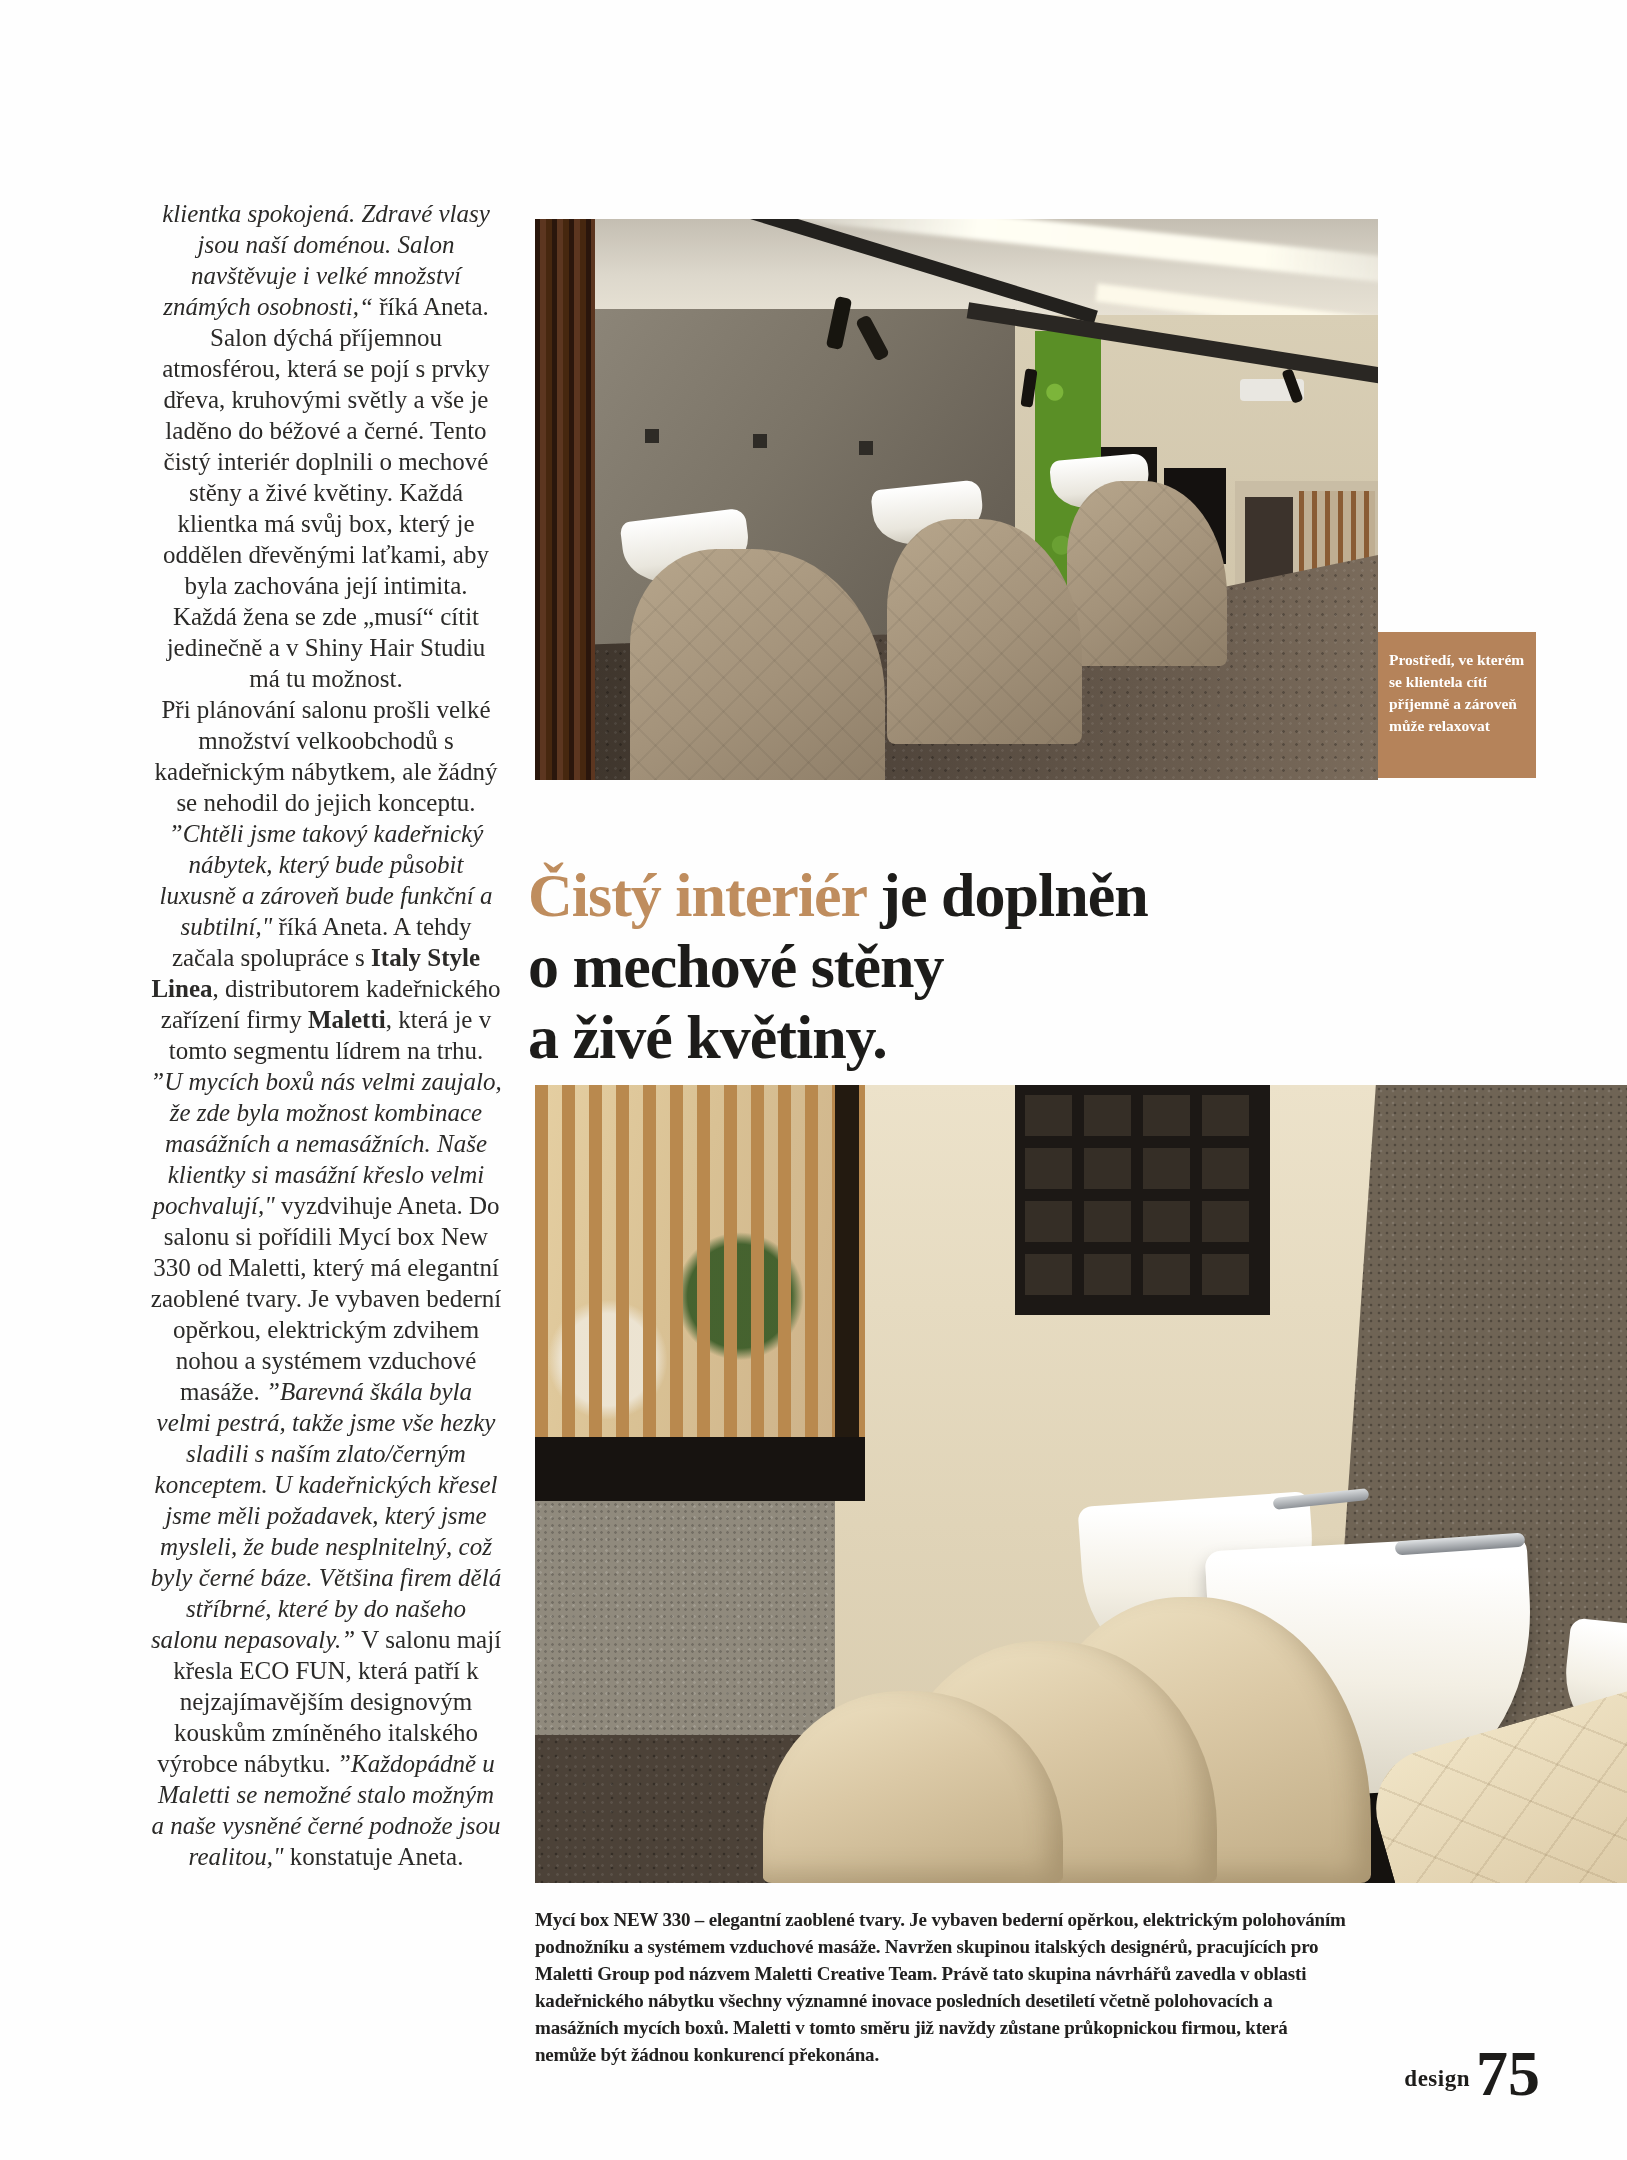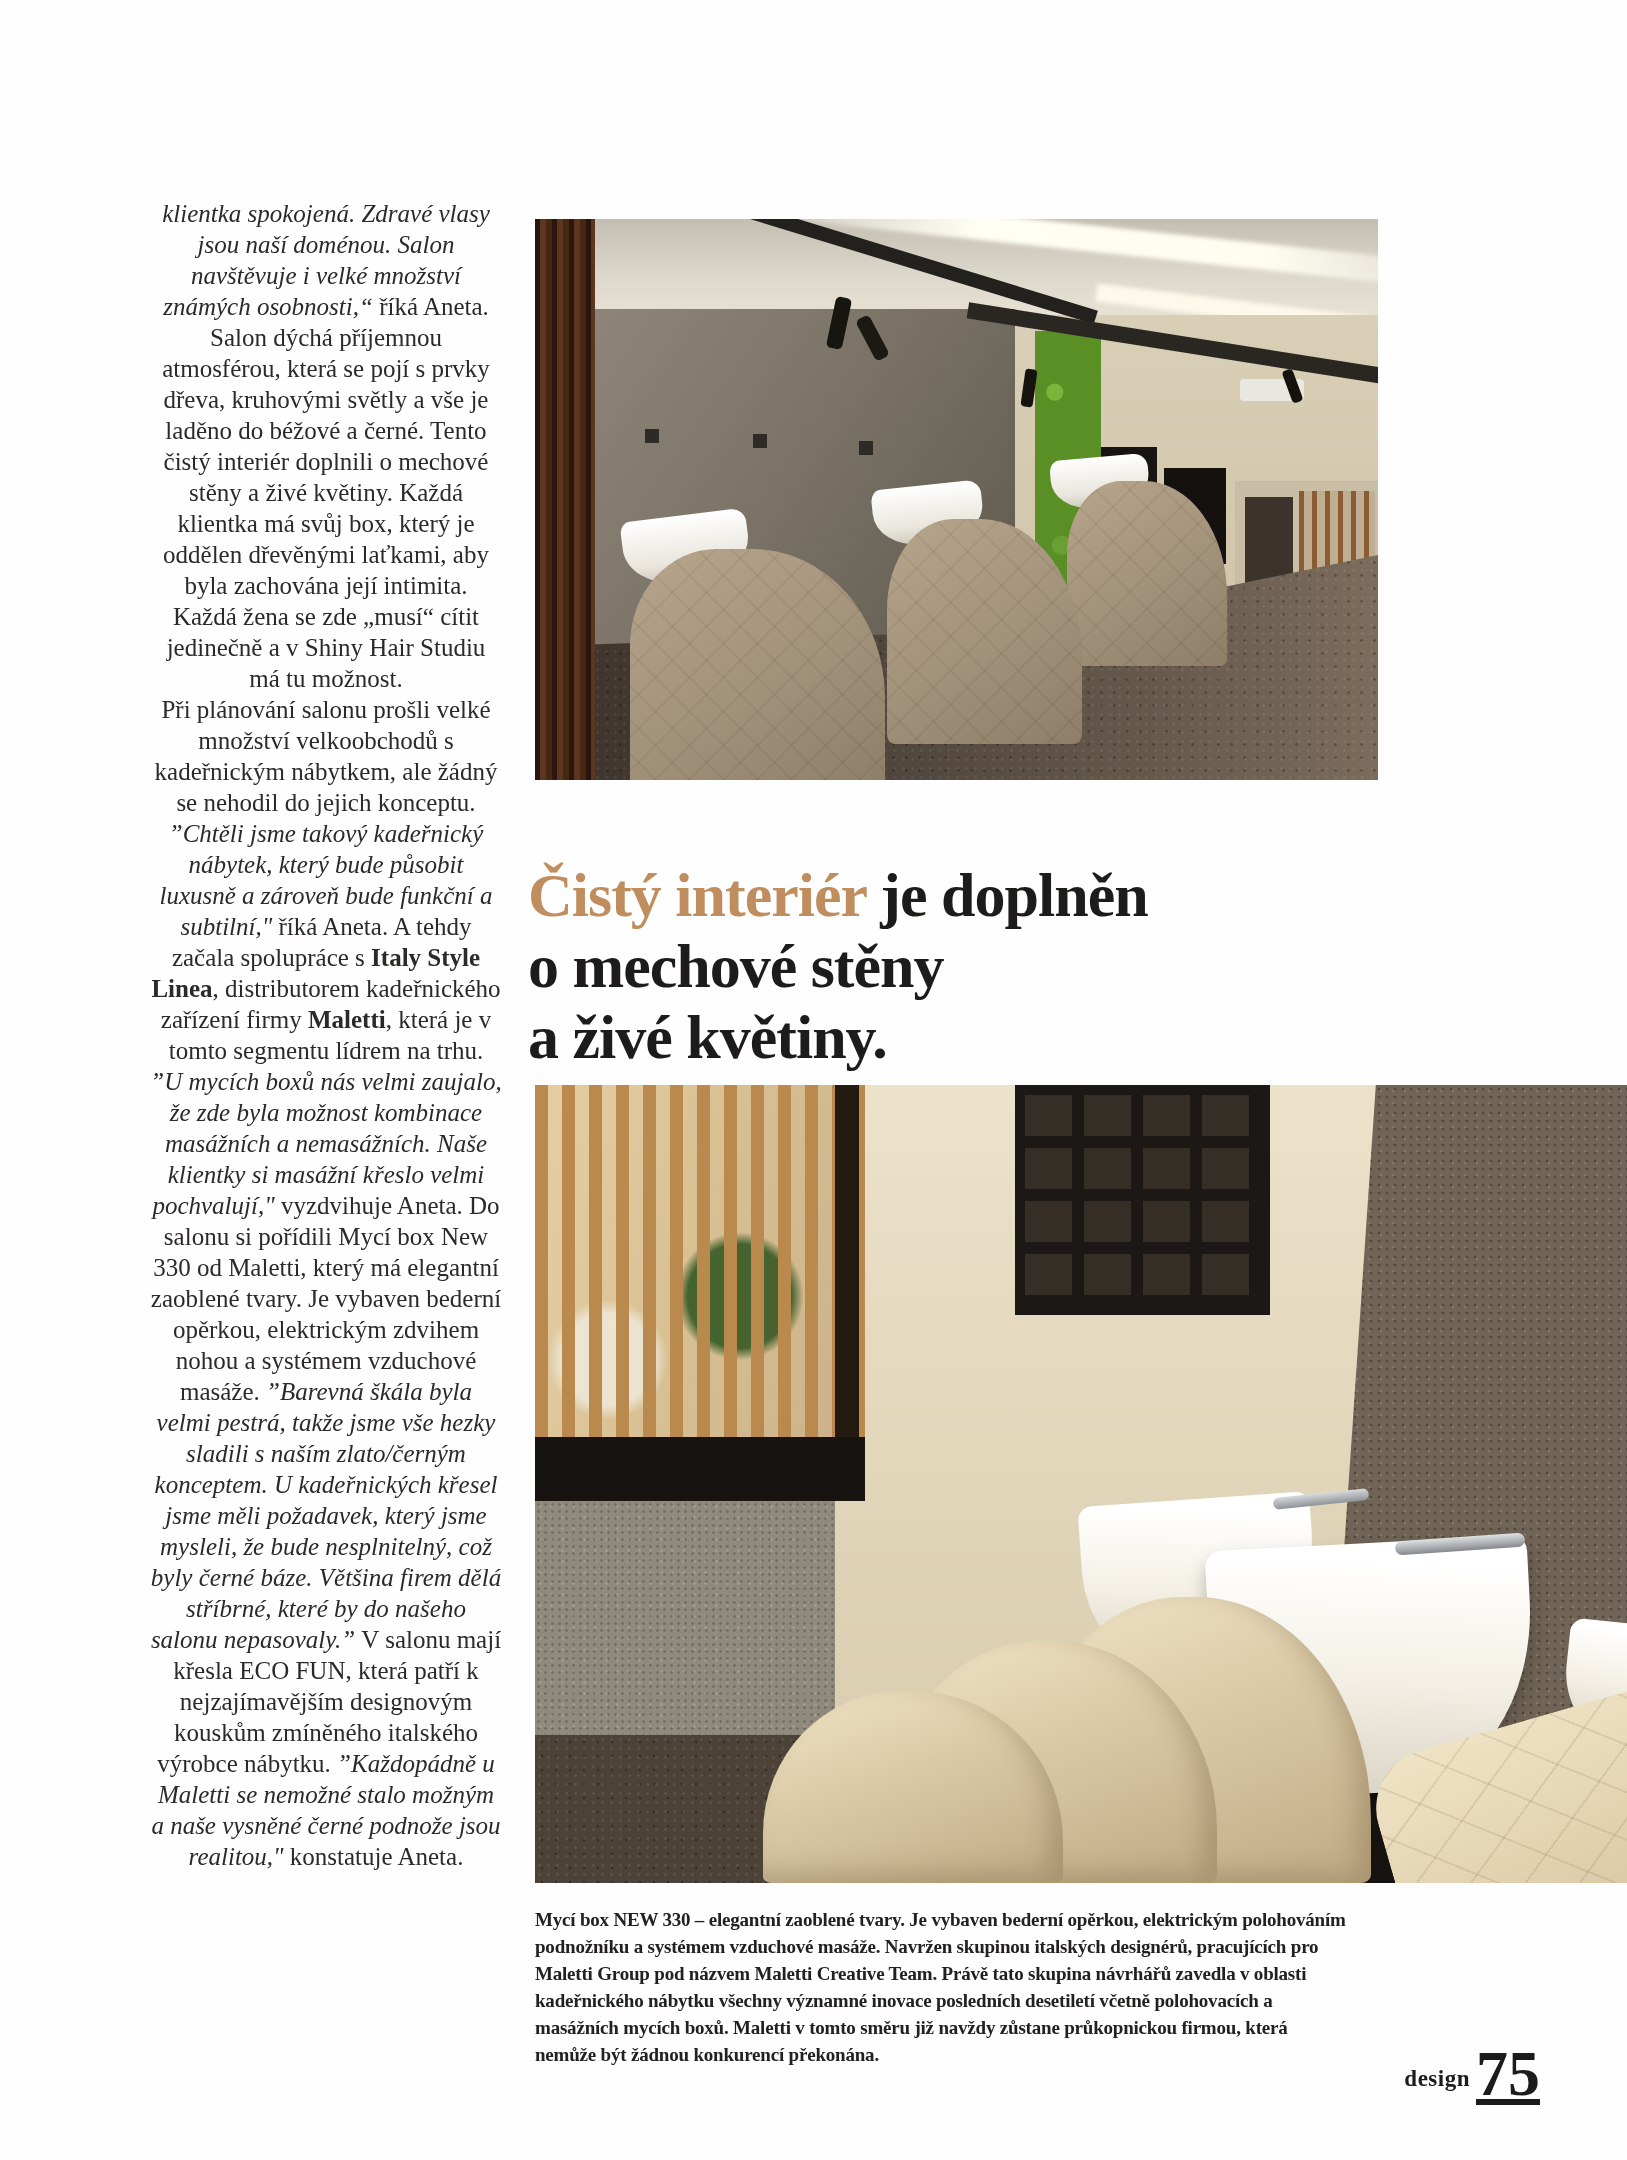--- a/index.html
+++ b/index.html
@@ -148,21 +148,21 @@
       linear-gradient(170deg,#f0e4c6,#dccaa6 70%,#cdb892);
      border-radius:60px 140px 20px 20px;}
   
   #photo2-caption{
     position:absolute;left:535px;top:1906px;width:812px;
     font-weight:bold;font-size:19px;line-height:27px;color:#222120;letter-spacing:-.2px;
   }
   
   #footer{position:absolute;left:1380px;top:2042px;width:160px;display:flex;align-items:flex-end;justify-content:flex-end;color:var(--ink);}
   #footer .brand{font-size:23px;font-weight:bold;letter-spacing:.5px;padding-bottom:14px;}
-  #footer .pagenum{font-size:64px;font-weight:bold;line-height:64px;margin-left:6px;text-decoration:underline;}
+  #footer .pagenum{font-size:64px;font-weight:bold;line-height:64px;margin-left:6px;}
 </style>
 </head>
 <body>
 
 <div id="page">
 
   <div id="body-column">
     <p><span class="run-i">klientka spokojená. Zdravé vlasy jsou naší doménou. Salon navštěvuje i velké množství známých osobnosti,“ </span><span class="run-r">říká Aneta. Salon dýchá příjemnou atmosférou, která se pojí s prvky dřeva, kruhovými světly a vše je laděno do béžové a černé. Tento čistý interiér doplnili o mechové stěny a živé květiny. Každá klientka má svůj box, který je oddělen dřevěnými laťkami, aby byla zachována její intimita. Každá žena se zde „musí“ cítit jedinečně a v Shiny Hair Studiu má tu možnost.</span></p>
     <p><span class="run-r">Při plánování salonu prošli velké množství velkoobchodů s kadeřnickým nábytkem, ale žádný se nehodil do jejich konceptu. </span><span class="run-i">”Chtěli jsme takový kadeřnický nábytek, který bude působit luxusně a zároveň bude funkční a subtilní," </span><span class="run-r">říká Aneta. A tehdy začala spolupráce s </span><span class="run-b">Italy Style Linea</span><span class="run-r">, distributorem kadeřnického zařízení firmy </span><span class="run-b">Maletti</span><span class="run-r">, která je v tomto segmentu lídrem na trhu.</span></p>
     <p><span class="run-i">”U mycích boxů nás velmi zaujalo, že zde byla možnost kombinace masážních a nemasážních. Naše klientky si masážní křeslo velmi pochvalují," </span><span class="run-r">vyzdvihuje Aneta. Do salonu si pořídili Mycí box New 330 od Maletti, který má elegantní zaoblené tvary. Je vybaven bederní opěrkou, elektrickým zdvihem nohou a systémem vzduchové masáže. </span><span class="run-i">”Barevná škála byla velmi pestrá, takže jsme vše hezky sladili s naším zlato/černým konceptem. U kadeřnických křesel jsme měli požadavek, který jsme mysleli, že bude nesplnitelný, což byly černé báze. Většina firem dělá stříbrné, které by do našeho salonu nepasovaly.” </span><span class="run-r">V salonu mají křesla ECO FUN, která patří k nejzajímavějším designovým kouskům zmíněného italského výrobce nábytku. </span><span class="run-i">”Každopádně u Maletti se nemožné stalo možným a naše vysněné černé podnože jsou realitou," </span><span class="run-r">konstatuje Aneta.</span></p>
@@ -196,20 +196,21 @@
     <div class="p1-wood-left"></div>
     <div class="p1-basin p1-basin3"></div>
     <div class="p1-chair p1-chair3"></div>
     <div class="p1-pole2"></div>
     <div class="p1-basin p1-basin2"></div>
     <div class="p1-chair p1-chair2"></div>
     <div class="p1-basin p1-basin1"></div>
     <div class="p1-chair p1-chair1"></div>
   </div>
 
+  <div id="caption-box">Prostředí, ve kterém se klientela cítí příjemně a zároveň může relaxovat</div>
 
   <h1 id="headline"><span class="run-accent">Čistý interiér</span><span class="run-dark"> je doplněn
 o mechové stěny
 a živé květiny.</span></h1>
 
   <div id="photo2">
     <div class="p2-wall-right"></div>
     <div class="p2-slats"></div>
     <div class="p2-slat-post"></div>
     <div class="p2-window-band"></div>

